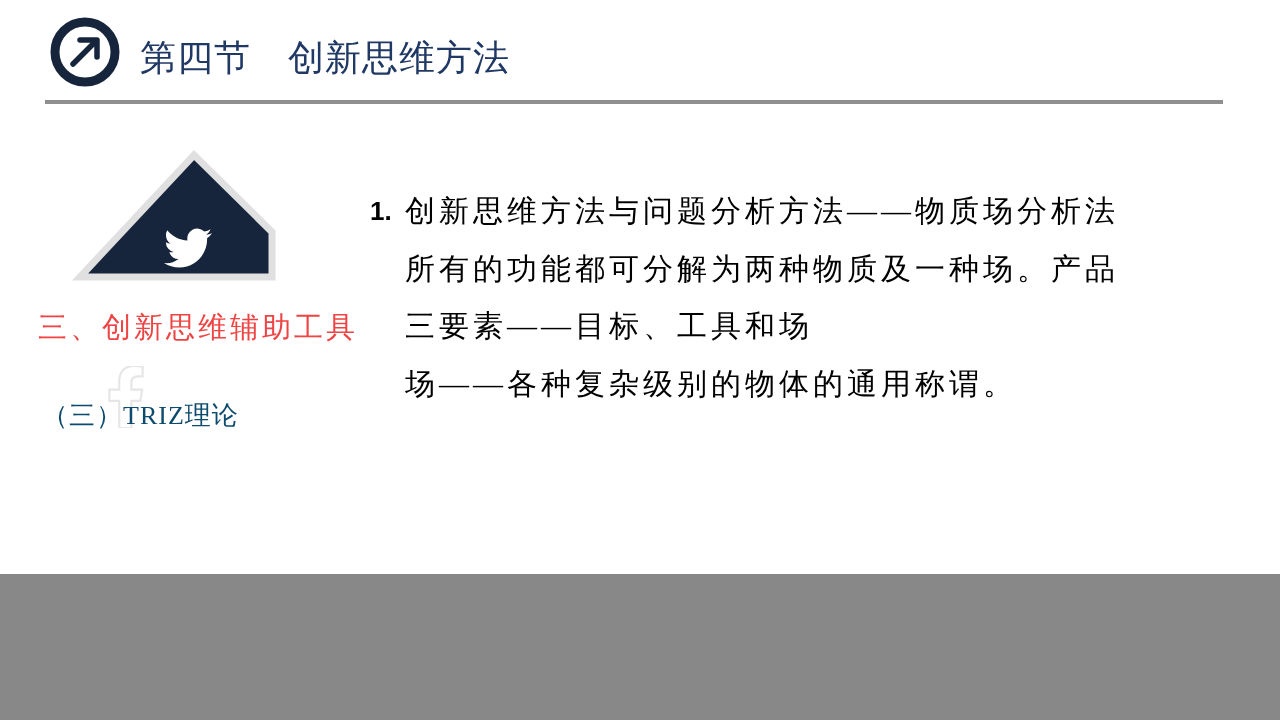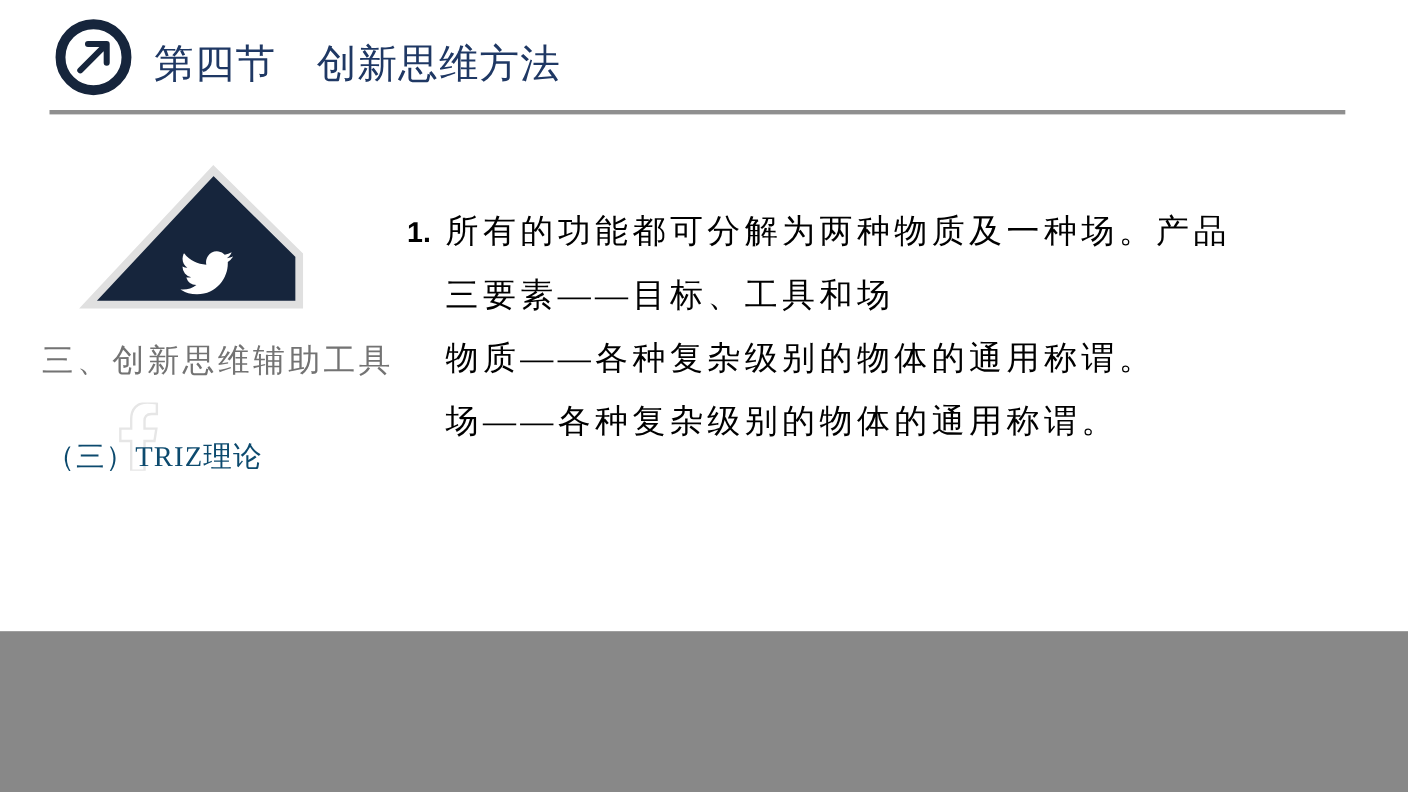--- a/index.html
+++ b/index.html
@@ -23,21 +23,21 @@
   .title-divider{
     position:absolute;left:45px;top:100px;width:1178px;height:4px;
     background:#8f8f8f;
   }
   
   .pentagon-icon{
     position:absolute;left:56px;top:146px;width:234px;height:146px;
   }
   .left-heading{
     position:absolute;left:38px;top:308px;
-    font-size:29px;letter-spacing:3px;color:#737373;
+    font-size:29px;letter-spacing:3px;color:#ef4444;
     white-space:nowrap;
   }
   .watermark-f{
     position:absolute;left:106px;top:366px;width:40px;height:62px;
     z-index:0;
   }
   .left-subheading{
     position:absolute;left:42px;top:398px;
     font-size:26px;letter-spacing:1px;color:#0c4a6e;
     white-space:nowrap;z-index:1;
@@ -80,19 +80,19 @@
 
   <svg class="watermark-f" viewBox="0 0 320 512">
     <path d="M279.14 288l14.22-92.66h-88.91v-60.13c0-25.35 12.42-50.06 52.24-50.06h40.42V6.26S260.43 0 225.36 0c-73.22 0-121.08 44.38-121.08 124.72v70.62H22.89V288h81.39v224h100.17V288z" fill="none" stroke="#e6e6e6" stroke-width="18"></path>
   </svg>
 
   <div class="left-subheading">（三）TRIZ理论</div>
 
   <div class="body-number">1.</div>
 
   <div class="body-lines">
+    <div class="body-line">创新思维方法与问题分析方法——物质场分析法</div>
     <div class="body-line">所有的功能都可分解为两种物质及一种场。产品</div>
     <div class="body-line">三要素——目标、工具和场</div>
-    <div class="body-line">物质——各种复杂级别的物体的通用称谓。</div>
     <div class="body-line">场——各种复杂级别的物体的通用称谓。</div>
   </div>
 
 </div>
 
 </body></html>

